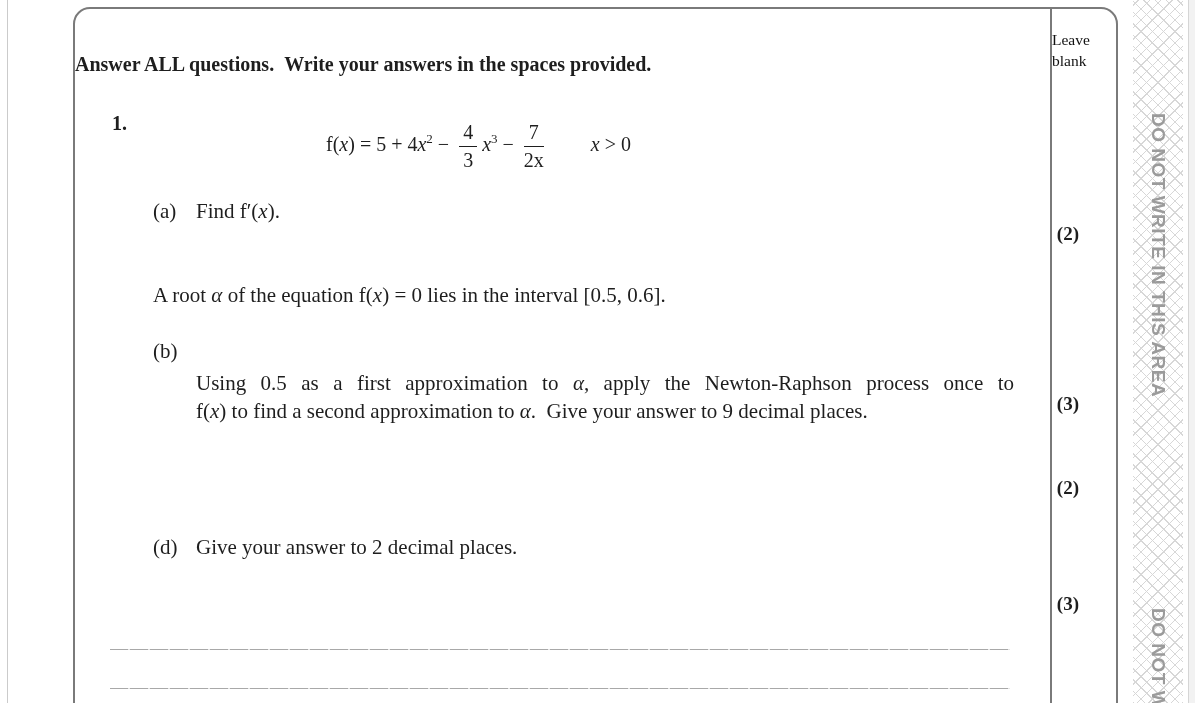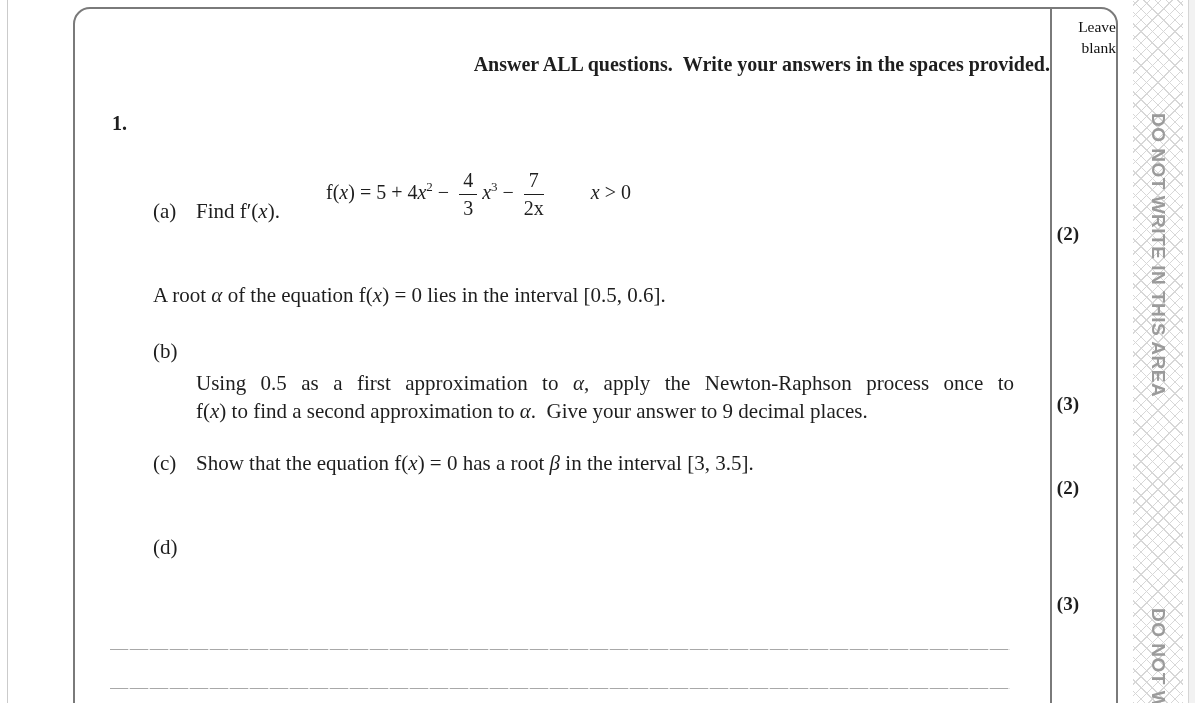--- a/index.html
+++ b/index.html
@@ -10,26 +10,26 @@
   }
   .abs{position:absolute;}
   
   .left-edge-line{left:7px;top:0;width:1px;height:703px;background:#cbcbcb;}
   
   .main-box{
     left:73px;top:7px;width:1045px;height:712px;box-sizing:border-box;
     border:2px solid #7a7a7a;border-radius:17px 17px 0 0;background:#fff;
   }
   .header{
-    top:44px;left:0;width:975px;text-align:right;
+    top:44px;left:0;width:975px;text-align:left;
     font-weight:bold;font-size:20px;
   }
   .qnum{left:37px;top:103px;font-weight:bold;font-size:20px;}
   .formula{
-    top:112px;left:0;width:807px;text-align:center;font-size:20px;white-space:nowrap;margin-top:48px;
+    top:112px;left:0;width:807px;text-align:center;font-size:20px;white-space:nowrap;
   }
   .formula .it{font-style:italic;}
   .sup{font-size:13px;vertical-align:8px;letter-spacing:0;}
   .frac{
     display:inline-flex;flex-direction:column;text-align:center;
     vertical-align:middle;margin:0 5px;line-height:1.15;
   }
   .frac .num{border-bottom:1.6px solid #1e1e1e;padding:0 4px 2px;display:block;}
   .frac .den{padding-top:2px;display:block;}
   .para{left:78px;font-size:21px;line-height:28px;white-space:nowrap;}
@@ -41,21 +41,21 @@
   .mark{right:37px;font-weight:bold;font-size:19px;}
   .ansline{
     left:35px;width:900px;height:1px;
     background:repeating-linear-gradient(90deg,#a8a8a8 0 18px,#e6e6e6 18px 20px);
   }
   
   .lb-col{
     left:975px;top:0;bottom:0;width:64px;
     border-left:2px solid #7a7a7a;
   }
-  .lb-text{padding-top:7px;text-align:right;font-size:15.5px;line-height:21px;color:#111;}
+  .lb-text{padding-top:20px;text-align:left;font-size:15.5px;line-height:21px;color:#111;}
   
   .hatch{
     left:1133px;top:0;width:50px;height:703px;background-color:#fff;
     background-image:
       repeating-linear-gradient(45deg,#d7d7d7 0,#d7d7d7 1px,transparent 1px,transparent 8px),
       repeating-linear-gradient(-45deg,#d7d7d7 0,#d7d7d7 1px,transparent 1px,transparent 8px);
   }
   .vtext{
     position:absolute;left:50%;transform:translateX(-50%);
     writing-mode:vertical-rl;
@@ -95,28 +95,26 @@
 
   <div class="abs para" style="top:328px">
     <span class="qlabel hang">(b)</span>
     <div class="qtext">
       <div class="jline"><span>Using 0.5 as a first approximation to </span><span class="it">α</span><span>, apply the Newton-Raphson process once to</span></div>
       <div><span>f(</span><span class="it">x</span><span>) to find a second approximation to </span><span class="it">α</span><span>. Give your answer to 9 decimal places.</span></div>
     </div>
   </div>
   <div class="abs mark" style="top:384px">(3)</div>
 
-  <div class="abs para" style="top:440px">
-    <span class="qlabel">(c)</span><span><span>Show that the equation f(</span><span class="it">x</span><span>) = 0 has a root </span><span class="it">β</span><span> in the interval [3, 3.5].</span></span>
-  </div>
   <div class="abs mark" style="top:468px">(2)</div>
 
   <div class="abs para" style="top:524px">
     <span class="qlabel hang">(d)</span>
     <div class="qtext">
+      <div><span>Give your answer to 2 decimal places.</span></div>
     </div>
   </div>
   <div class="abs mark" style="top:584px">(3)</div>
 
   <div class="abs ansline" style="top:640px"></div>
   <div class="abs ansline" style="top:679px"></div>
 
   <div class="abs lb-col">
     <div class="lb-text">Leave blank</div>
   </div>

